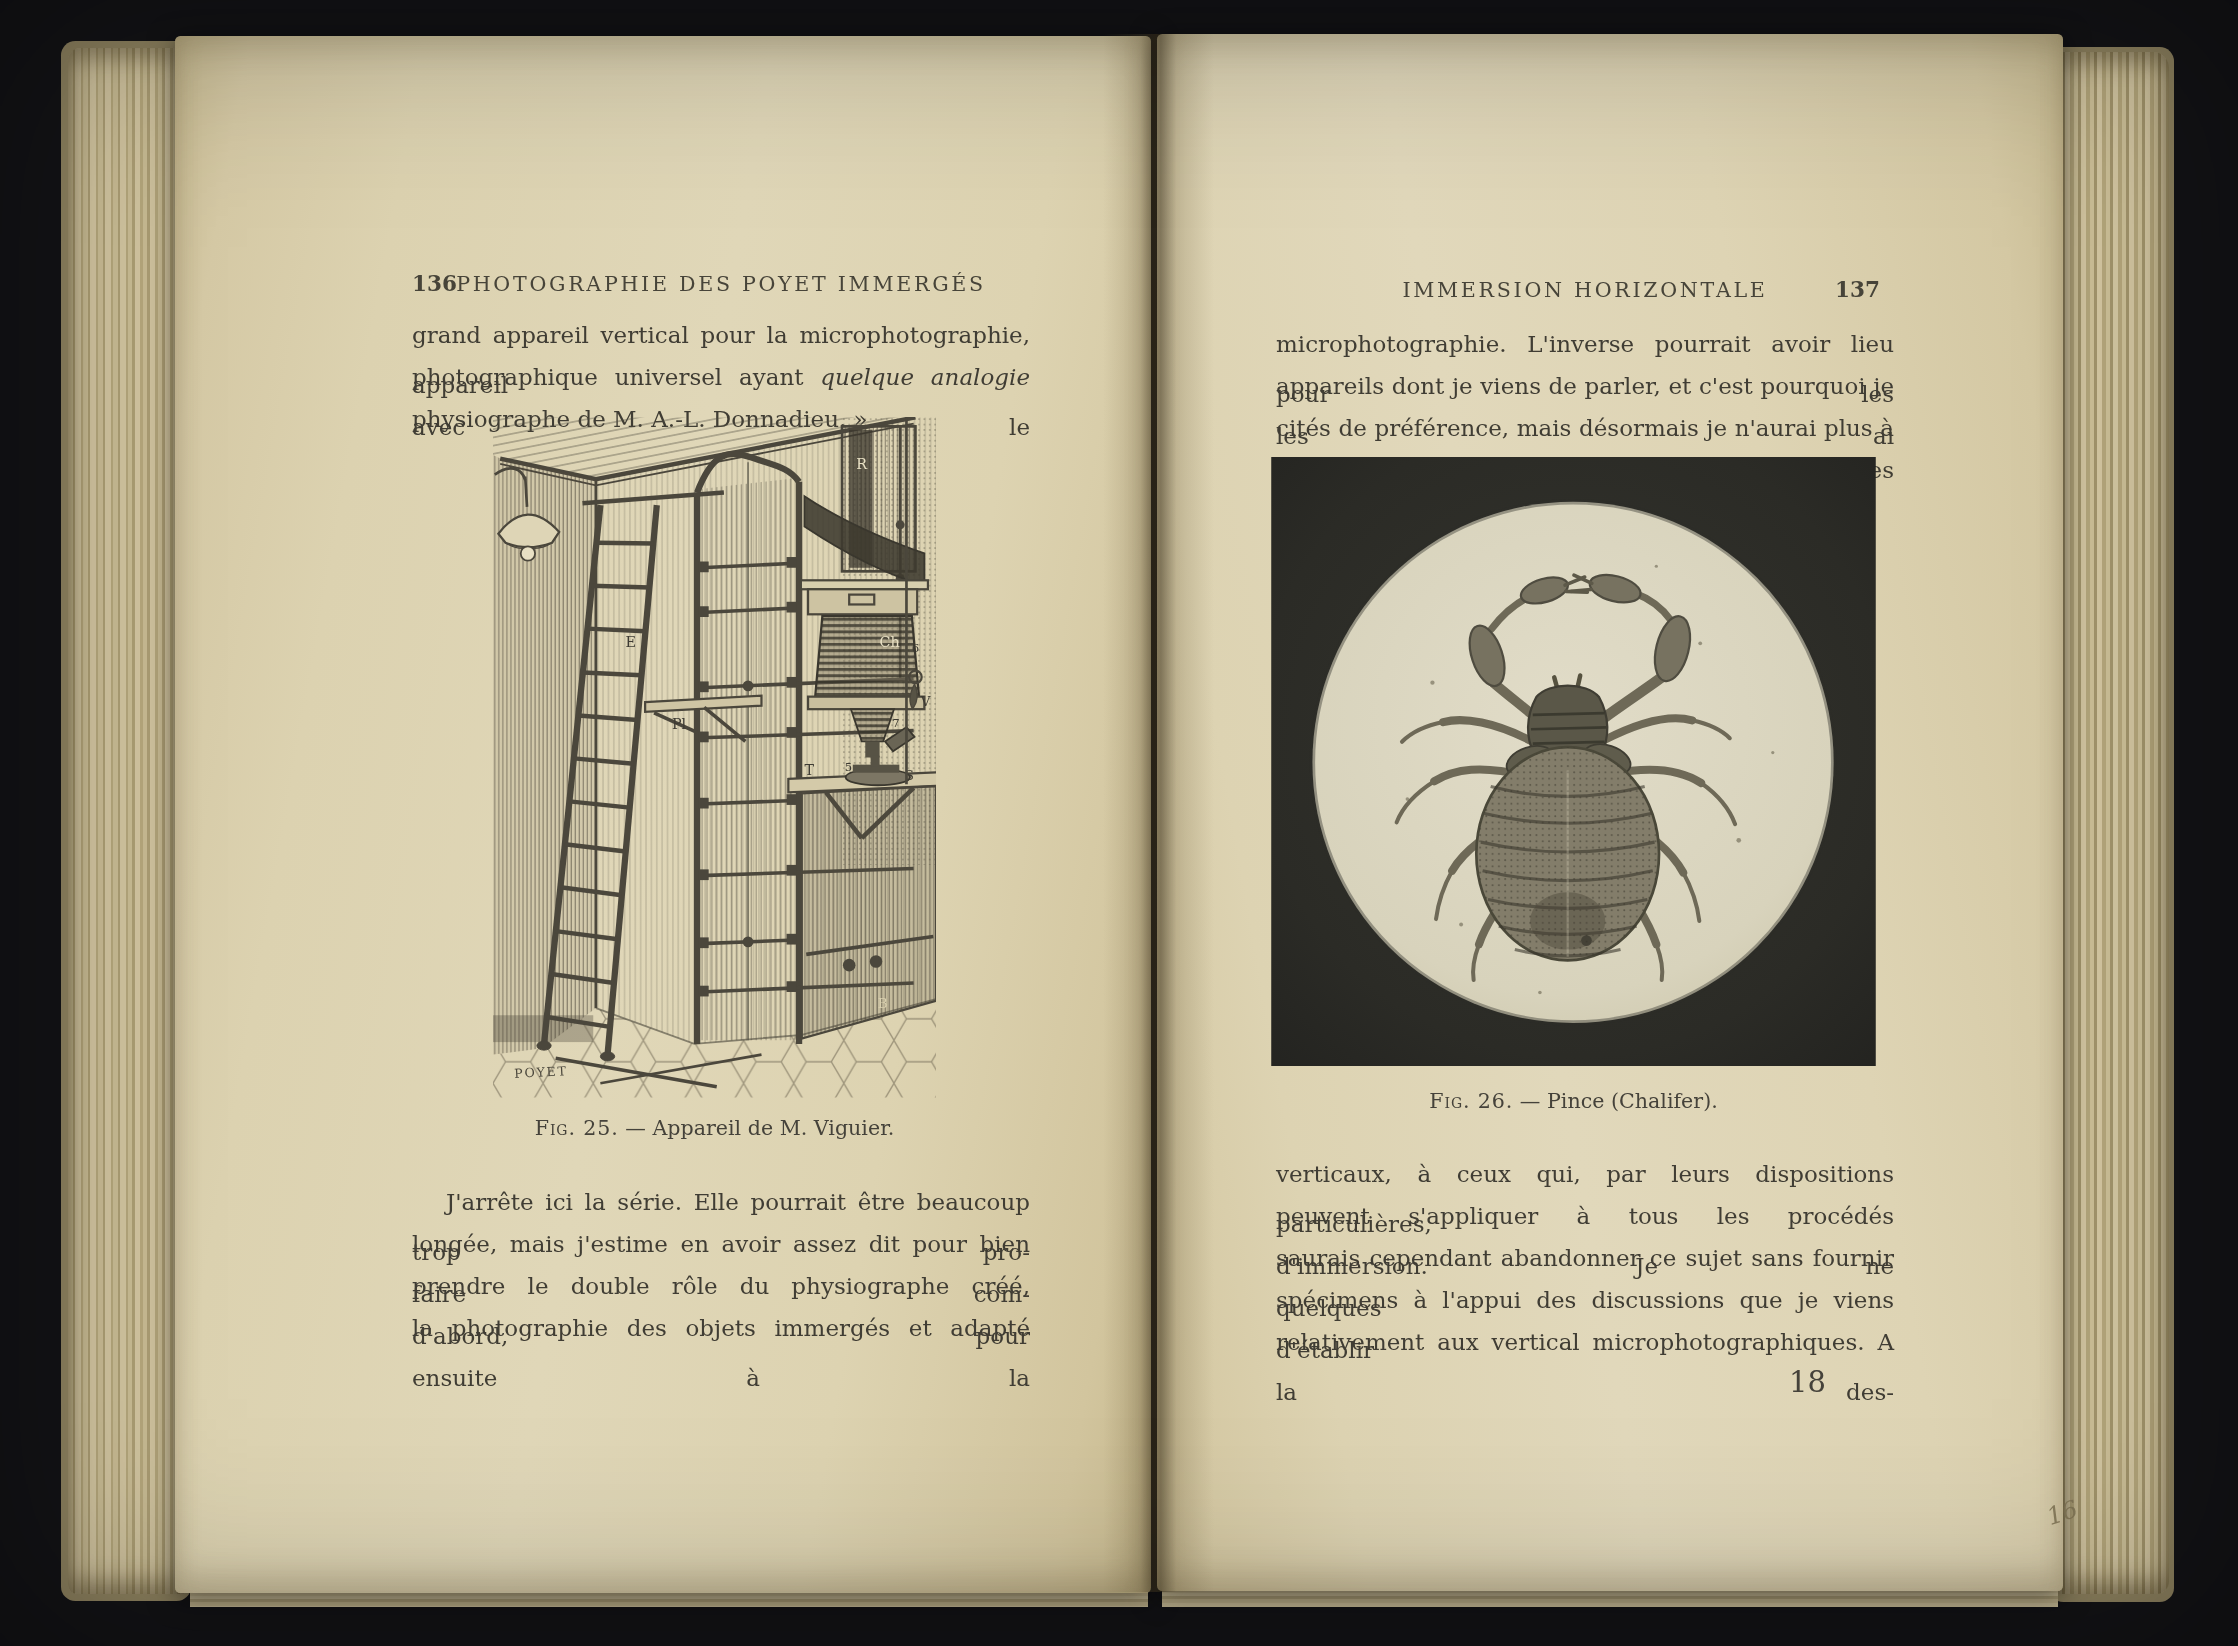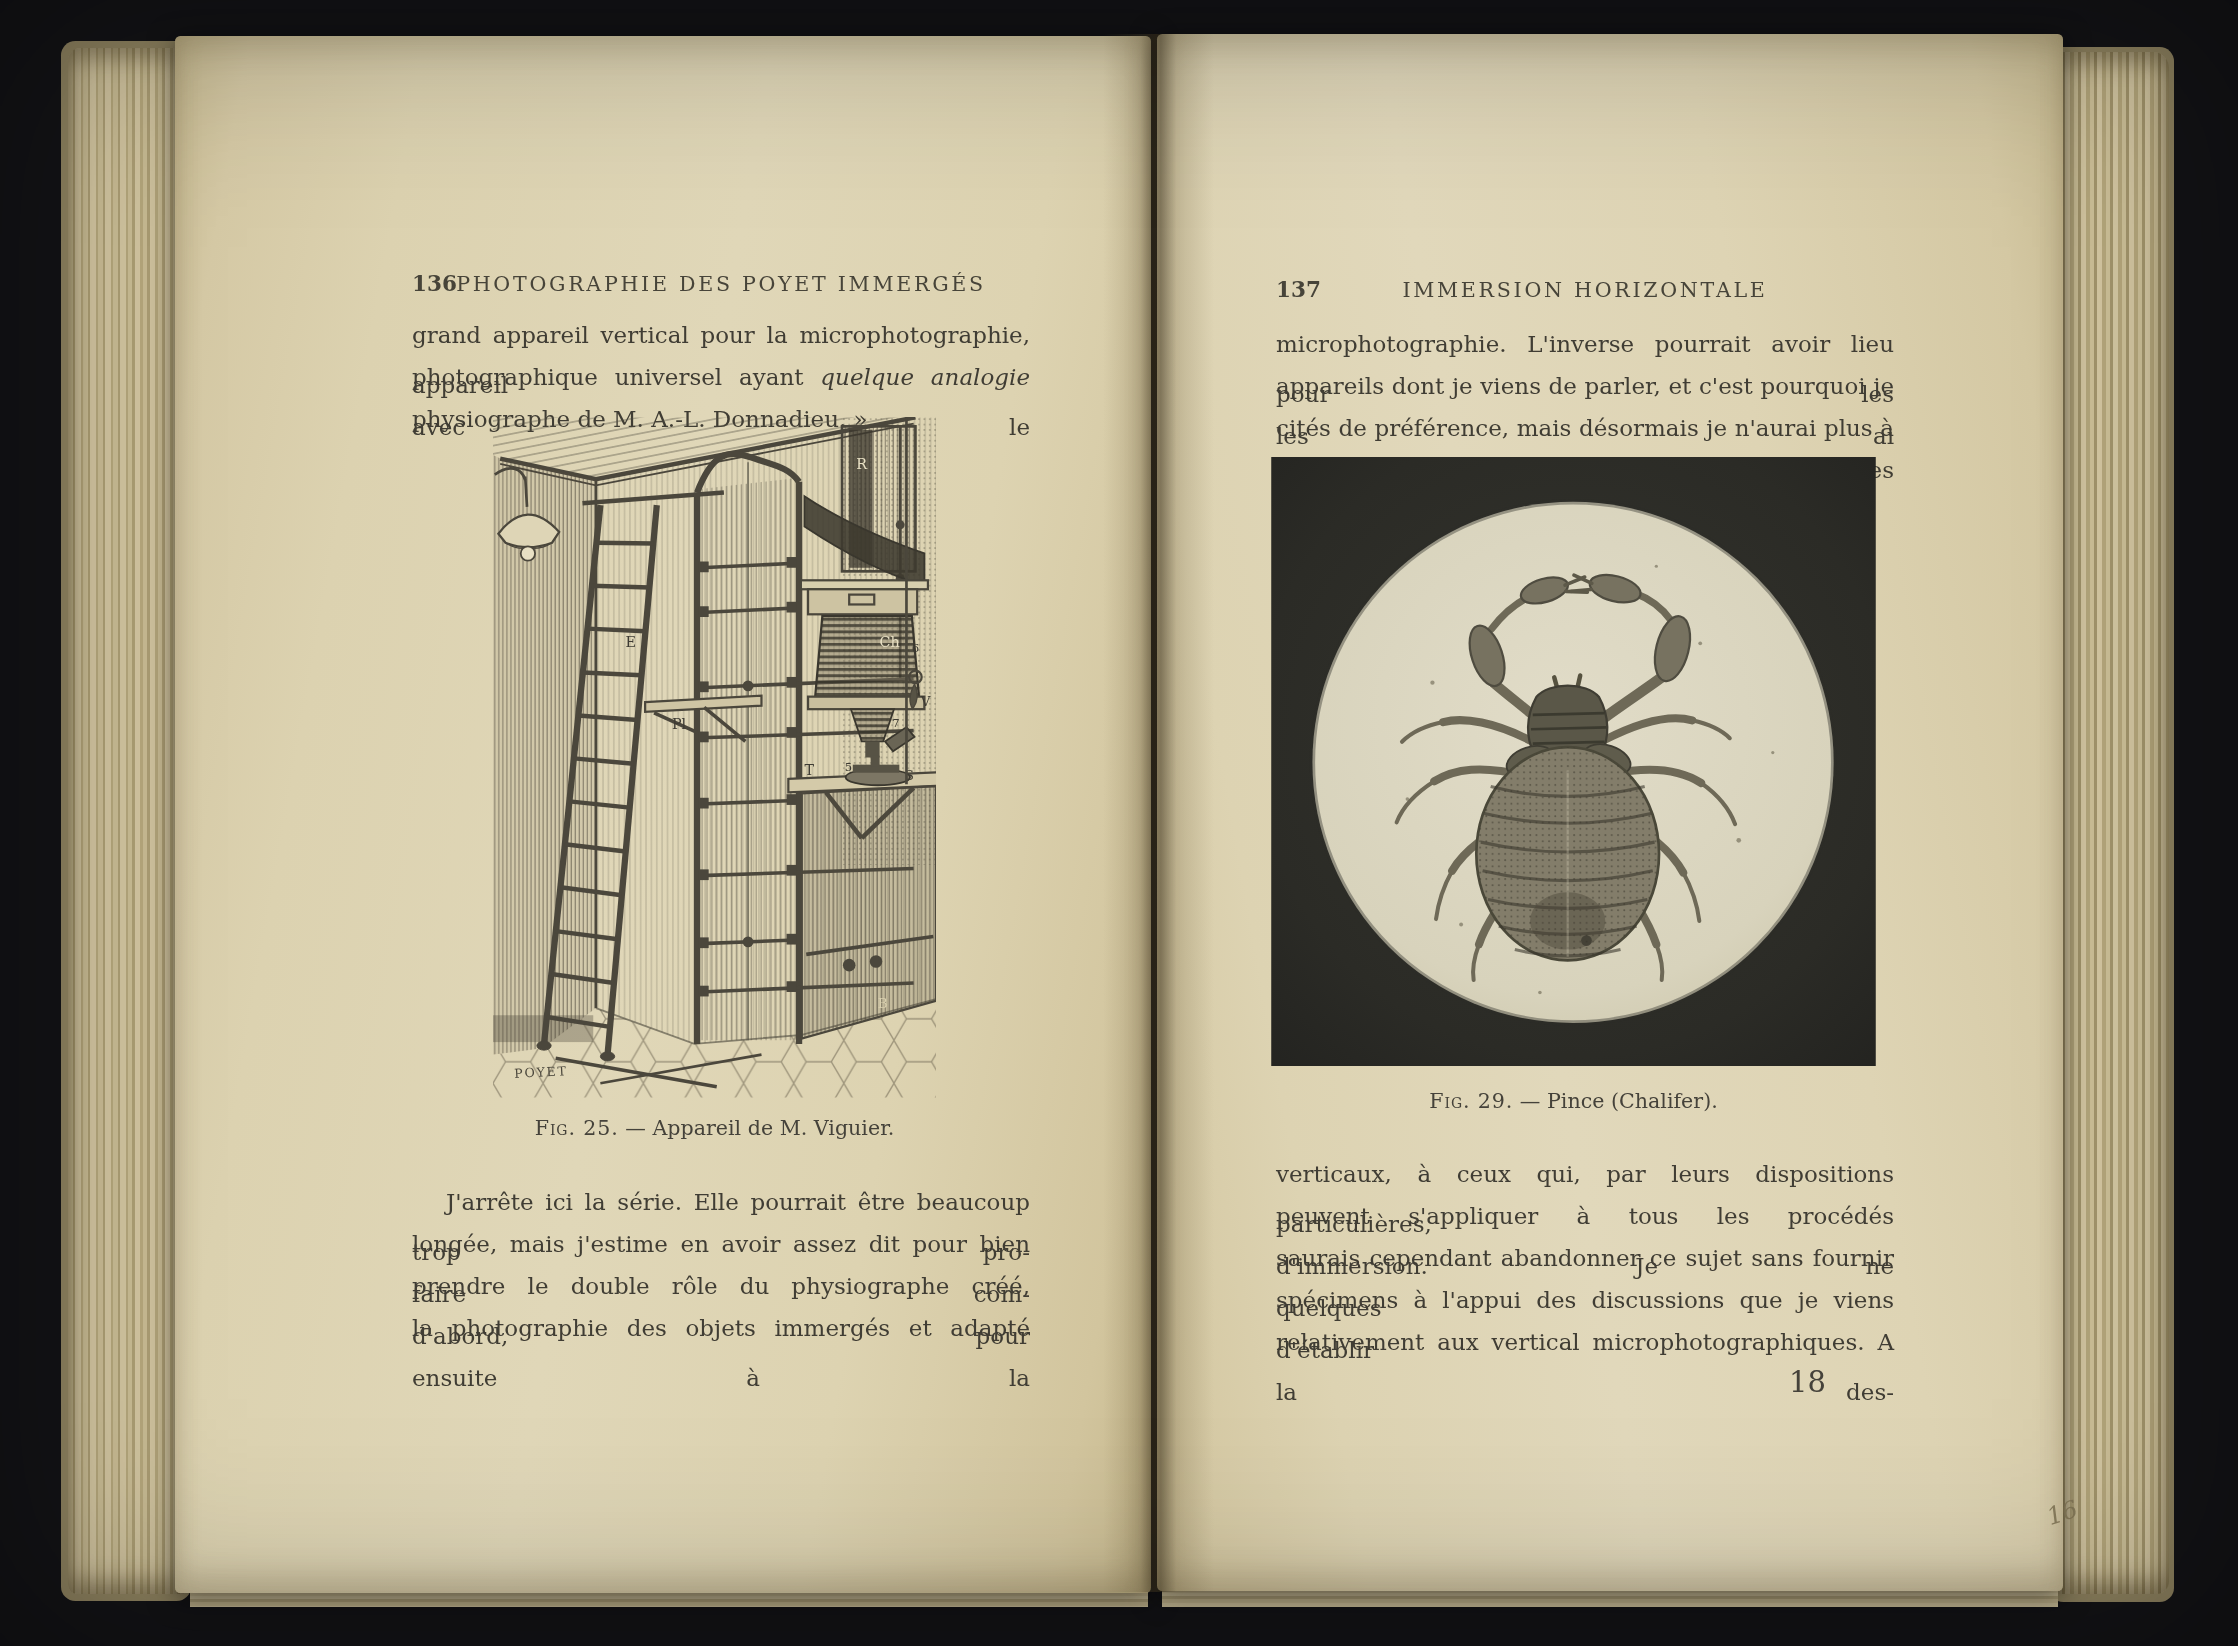--- a/index.html
+++ b/index.html
@@ -260,21 +260,21 @@
       <div class="tl">longée, mais j'estime en avoir assez dit pour bien faire com-</div>
       <div class="tl">prendre le double rôle du physiographe créé, d'abord, pour</div>
       <div class="tl">la photographie des objets immergés et adapté ensuite à la</div>
     </div>
   </div>
 
   <div class="abs page right" style="left:1157px;top:34px;width:906px;height:1557px;">
     <div class="curl"></div>
 
     <div class="abs runhead" style="left:119px;top:244px;width:618px;text-align:center;">IMMERSION HORIZONTALE</div>
-    <div class="abs pagenum" style="left:119px;top:243px;width:618px;text-align:left;">137</div>
+    <div class="abs pagenum" style="left:105px;top:243px;width:618px;text-align:right;">137</div>
 
     <div class="abs textblock" style="left:119px;top:285px;">
       <div class="tl">microphotographie. L'inverse pourrait avoir lieu pour les</div>
       <div class="tl">appareils dont je viens de parler, et c'est pourquoi je les ai</div>
       <div class="tl">cités de préférence, mais désormais je n'aurai plus à</div>
       <div class="tl">m'occuper du microscope, et je reviens, pour les appareils</div>
     </div>
 
     <div class="abs" style="left:114px;top:423px;width:605px;height:609px;">
       <svg width="605" height="609" viewBox="0 0 675 680">
@@ -376,21 +376,21 @@
             </g>
             <ellipse cx="331" cy="518" rx="42" ry="32" fill="rgba(70,66,52,0.40)"></ellipse>
             <line x1="331" y1="350" x2="331" y2="558" stroke="rgba(232,227,202,0.28)" stroke-width="2.5"></line>
             <circle cx="352" cy="540" r="6" fill="rgba(45,44,36,0.6)"></circle>
           </g>
         </g>
       </svg>
     </div>
 
     <div class="abs caption" style="left:114px;top:1055px;width:605px;">
-      <span class="smallcaps">Fig. 29.</span><span> — Pince (Chalifer).</span>
+      <span class="smallcaps">Fig. 26.</span><span> — Pince (Chalifer).</span>
     </div>
 
     <div class="abs textblock" style="left:119px;top:1115px;">
       <div class="tl">verticaux, à ceux qui, par leurs dispositions particulières,</div>
       <div class="tl">peuvent s'appliquer à tous les procédés d'immersion. Je ne</div>
       <div class="tl">saurais cependant abandonner ce sujet sans fournir quelques</div>
       <div class="tl">spécimens à l'appui des discussions que je viens d'établir</div>
       <div class="tl">relativement aux vertical microphotographiques. A la des-</div>
     </div>
 

